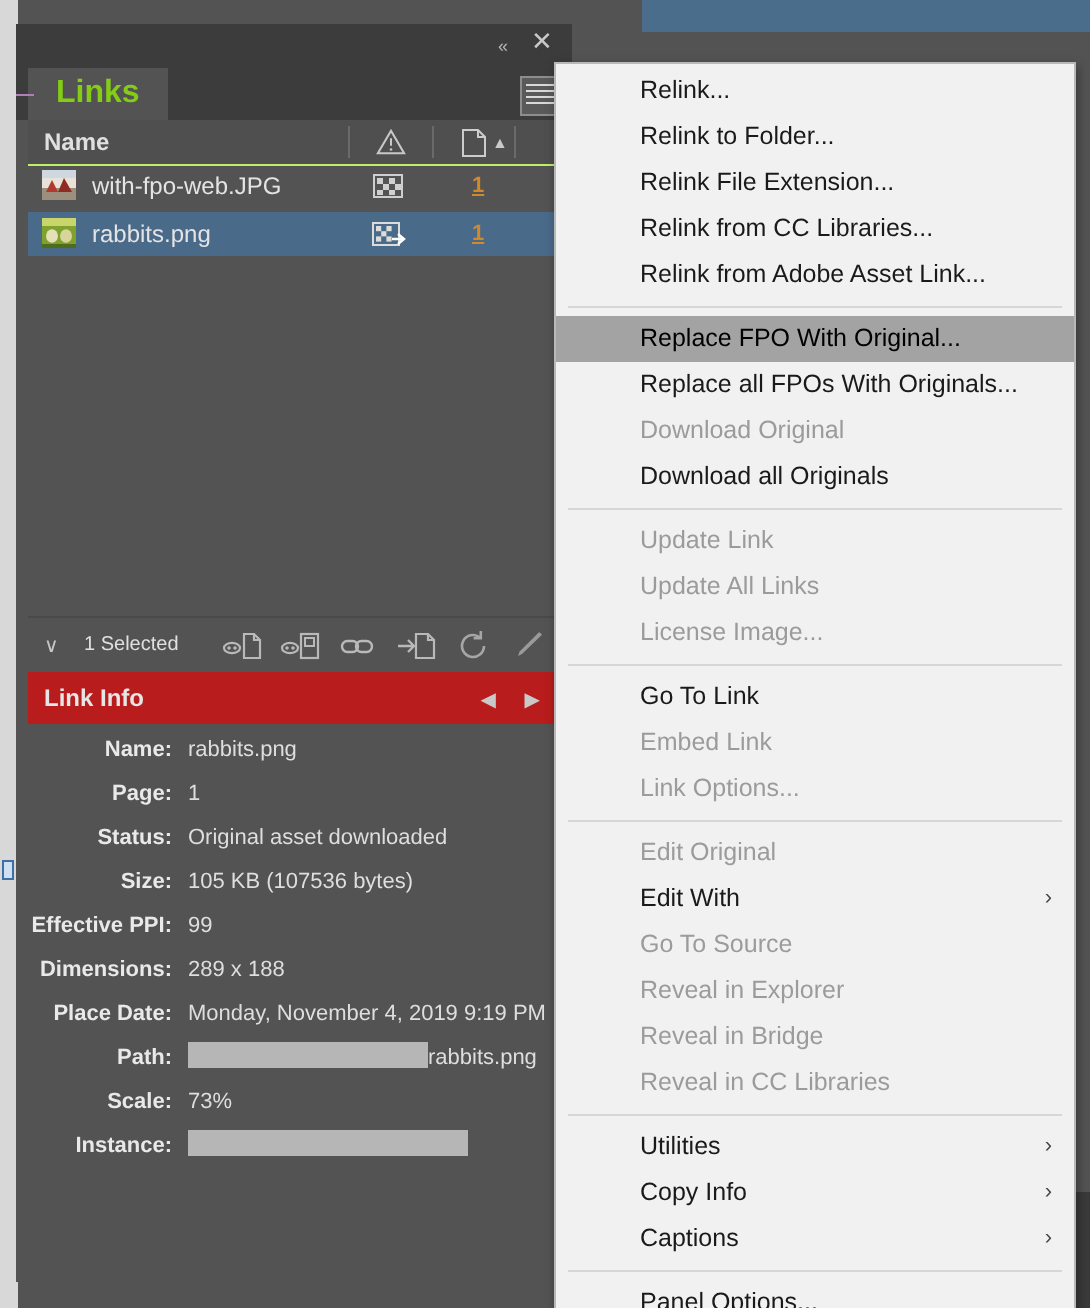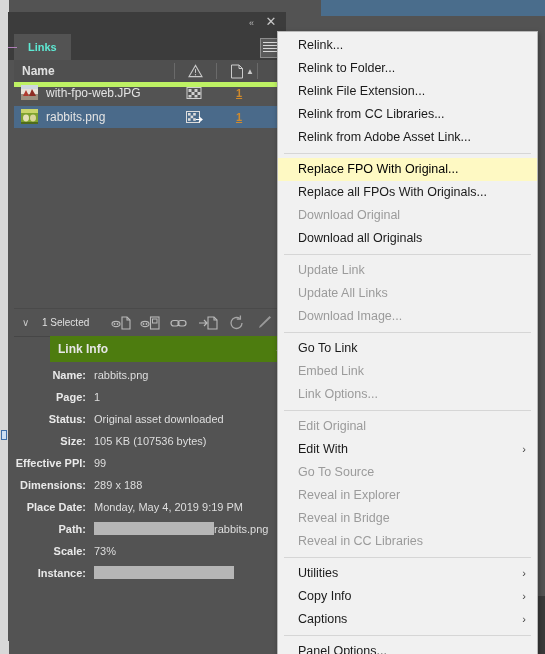--- a/index.html
+++ b/index.html
@@ -27,31 +27,31 @@
 
   
   .panel{position:absolute;left:8px;top:12px;width:278px;height:629px;background:#535353;}
   .panel-top{position:absolute;left:0;top:0;width:278px;height:22px;background:#3c3c3c;}
   .panel-collapse{position:absolute;right:28px;top:4px;width:14px;height:14px;color:#b9b9b9;font-size:9px;
       line-height:14px;text-align:center;letter-spacing:-1px;cursor:pointer;}
   .panel-close{position:absolute;right:8px;top:3px;width:14px;height:14px;color:#c8c8c8;font-size:13px;
       line-height:14px;text-align:center;cursor:pointer;font-family:"DejaVu Sans",sans-serif;}
 
   .tabbar{position:absolute;left:0;top:22px;width:278px;height:26px;background:#3c3c3c;}
-  .tab{position:absolute;left:6px;top:0;height:26px;padding:0 14px;background:#535353;color:#5eead4;
-      font-size:11px;font-weight:bold;line-height:26px;cursor:pointer;}
+  .tab{position:absolute;left:6px;top:0;height:26px;padding:0 14px;background:#535353;color:#84cc16;
+      font-size:16px;font-weight:bold;line-height:26px;cursor:pointer;}
   .tab-menu-btn{position:absolute;right:6px;top:4px;width:18px;height:18px;border:1px solid #8d8d8d;
       background:#5a5a5a;cursor:pointer;}
   .tab-menu-btn span{display:block;height:1px;background:#d9d9d9;margin:2px 2px 0 2px;}
   .tab-menu-btn span:first-child{margin-top:3px;}
 
   .pink-line{position:absolute;left:0;top:35px;width:9px;height:1px;background:#b07fb8;}
 
   .col-head{position:absolute;left:6px;top:48px;width:266px;height:22px;background:#4f4f4f;
-      border-bottom:5px solid #bef264;}
+      border-bottom:1px solid #bef264;}
   .col-head .ch-name{position:absolute;left:8px;top:0;line-height:22px;font-size:12px;font-weight:bold;color:#e0e0e0;}
   .col-sep{position:absolute;top:3px;width:1px;height:16px;background:#6a6a6a;}
   .warn-icon{position:absolute;left:174px;top:4px;width:15px;height:14px;}
   .page-col-icon{position:absolute;left:216px;top:4px;width:14px;height:15px;}
   .page-col-caret{position:absolute;left:232px;top:7px;font-size:8px;color:#c9c9c9;}
 
   .rows{position:absolute;left:6px;top:70px;width:266px;height:48px;}
   .row{position:absolute;left:0;width:266px;height:22px;}
   .row.sel{background:#4a6a8a;}
   .row .thumb{position:absolute;left:7px;top:3px;width:17px;height:15px;background:#2a2a2a;overflow:hidden;}
@@ -63,43 +63,43 @@
   .list-body{position:absolute;left:6px;top:118px;width:266px;height:178px;background:#535353;
       border-bottom:1px solid #4a4a4a;}
 
   
   .selbar{position:absolute;left:6px;top:297px;width:266px;height:27px;background:#535353;
       border-bottom:1px solid #464646;}
   .selbar .caret{position:absolute;left:8px;top:8px;font-size:10px;color:#c6c6c6;}
   .selbar .seltxt{position:absolute;left:28px;top:0;line-height:27px;font-size:10px;color:#e0e0e0;}
   .tbtn{position:absolute;top:5px;width:22px;height:18px;cursor:pointer;}
 
-  .linkinfo-head{position:absolute;left:6px;top:324px;width:266px;height:26px;background:#4d7c0f;margin-left:36px;}
+  .linkinfo-head{position:absolute;left:6px;top:324px;width:266px;height:26px;background:#b91c1c;}
   .linkinfo-head .t{position:absolute;left:8px;top:0;line-height:26px;font-size:12px;font-weight:bold;color:#e6e6e6;}
   .li-prev{position:absolute;right:32px;top:8px;font-size:10px;color:#c9c9c9;cursor:pointer;}
   .li-next{position:absolute;right:10px;top:8px;font-size:10px;color:#c9c9c9;cursor:pointer;}
 
   .info{position:absolute;left:6px;top:352px;width:266px;}
   .info-row{position:relative;height:22px;}
   .info-row .lbl{position:absolute;right:194px;top:0;line-height:22px;font-size:11px;font-weight:bold;
       color:#e9e9e9;white-space:nowrap;}
   .info-row .val{position:absolute;left:80px;top:0;line-height:22px;font-size:11px;color:#dedede;white-space:nowrap;}
   .redact{display:inline-block;height:13px;background:#b6b6b6;vertical-align:-2px;}
 
   .left-marker{position:absolute;left:0px;top:428px;width:8px;height:14px;background:#d8d8d8;}
   .left-marker i{position:absolute;left:1px;top:2px;width:6px;height:10px;border:1px solid #3f6fa8;box-sizing:border-box;background:#cfe0f2;}
 
   
   .menu{position:absolute;left:277px;top:31px;width:259px;background:#f1f1f1;
       border:1px solid #b8b8b8;box-shadow:1px 2px 5px rgba(0,0,0,.35);padding:2px 0 2px 0;}
-  .mi{position:relative;height:23px;line-height:23px;padding-left:20px;font-size:12.5px;color:#1a1a1a;
+  .mi{position:relative;height:23px;line-height:23px;padding-left:42px;font-size:12.5px;color:#1a1a1a;
       white-space:nowrap;cursor:pointer;}
   .mi.disabled{color:#9b9b9b;cursor:default;}
   .mi.bold{font-weight:normal;}
-  .mi.hl{background:#fef9c3;color:#000;}
+  .mi.hl{background:#a3a3a3;color:#000;}
   .mi .arrow{position:absolute;right:11px;top:0;line-height:23px;font-size:11px;color:#444;}
   .msep{height:1px;background:#d6d6d6;margin:4px 6px 4px 6px;}
 </style>
 </head>
 <body>
 
 <div id="root">
 
   <div class="bg-white-left"></div>
   <div class="bg-dark-strip"></div>
@@ -283,21 +283,21 @@
       <div class="info-row">
         <div class="lbl">Effective PPI:</div>
         <div class="val">99</div>
       </div>
       <div class="info-row">
         <div class="lbl">Dimensions:</div>
         <div class="val">289 x 188</div>
       </div>
       <div class="info-row">
         <div class="lbl">Place Date:</div>
-        <div class="val">Monday, May 4, 2019 9:19 PM</div>
+        <div class="val">Monday, November 4, 2019 9:19 PM</div>
       </div>
       <div class="info-row">
         <div class="lbl">Path:</div>
         <div class="val">
           <span class="redact" style="width:120px"></span><span>rabbits.png</span>
         </div>
       </div>
       <div class="info-row">
         <div class="lbl">Scale:</div>
         <div class="val">73%</div>
@@ -323,21 +323,21 @@
       <div class="mi"><span>Relink from CC Libraries...</span></div>
       <div class="mi"><span>Relink from Adobe Asset Link...</span></div>
       <div class="msep"></div>
       <div class="mi hl"><span>Replace FPO With Original...</span></div>
       <div class="mi"><span>Replace all FPOs With Originals...</span></div>
       <div class="mi disabled"><span>Download Original</span></div>
       <div class="mi bold"><span>Download all Originals</span></div>
       <div class="msep"></div>
       <div class="mi disabled"><span>Update Link</span></div>
       <div class="mi disabled"><span>Update All Links</span></div>
-      <div class="mi disabled"><span>Download Image...</span></div>
+      <div class="mi disabled"><span>License Image...</span></div>
       <div class="msep"></div>
       <div class="mi bold"><span>Go To Link</span></div>
       <div class="mi disabled"><span>Embed Link</span></div>
       <div class="mi disabled"><span>Link Options...</span></div>
       <div class="msep"></div>
       <div class="mi disabled"><span>Edit Original</span></div>
       <div class="mi bold"><span>Edit With</span><span class="arrow">›</span></div>
       <div class="mi disabled"><span>Go To Source</span></div>
       <div class="mi disabled"><span>Reveal in Explorer</span></div>
       <div class="mi disabled"><span>Reveal in Bridge</span></div>

